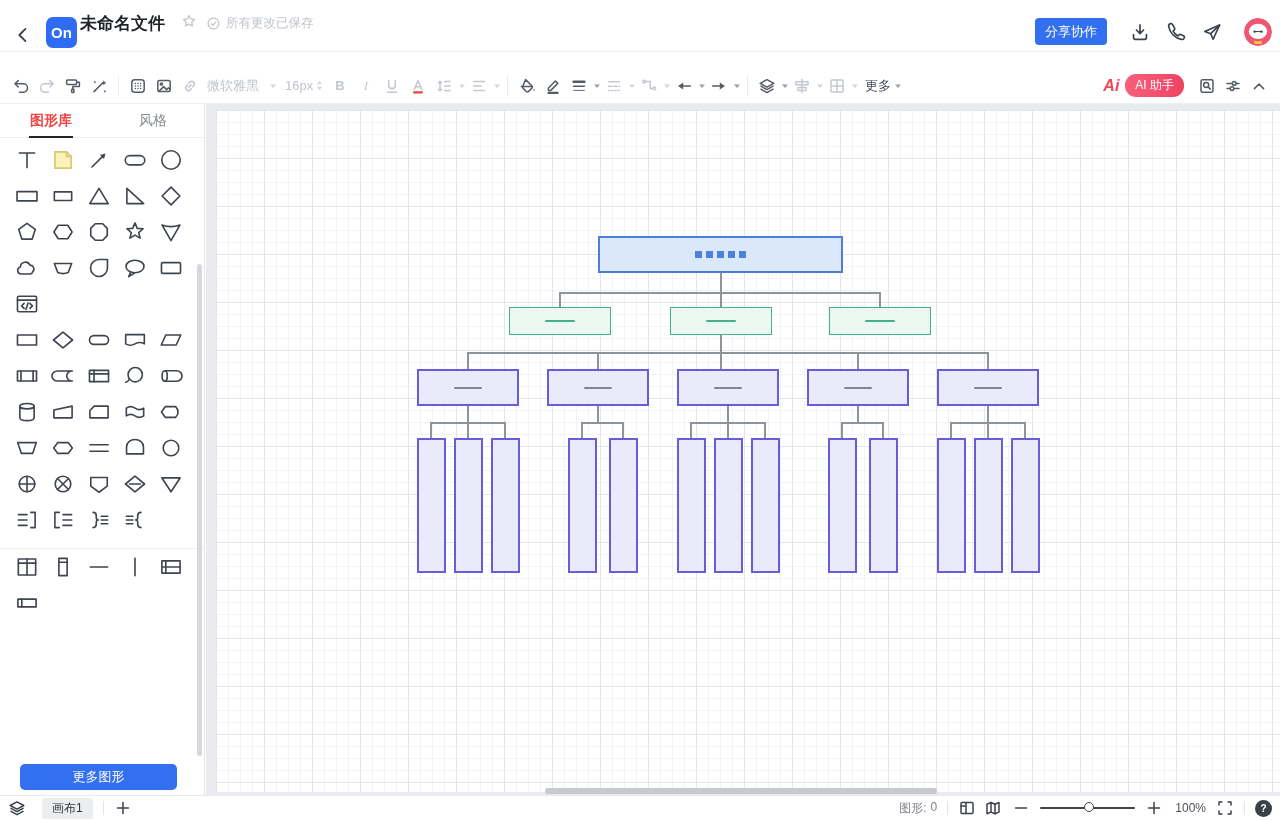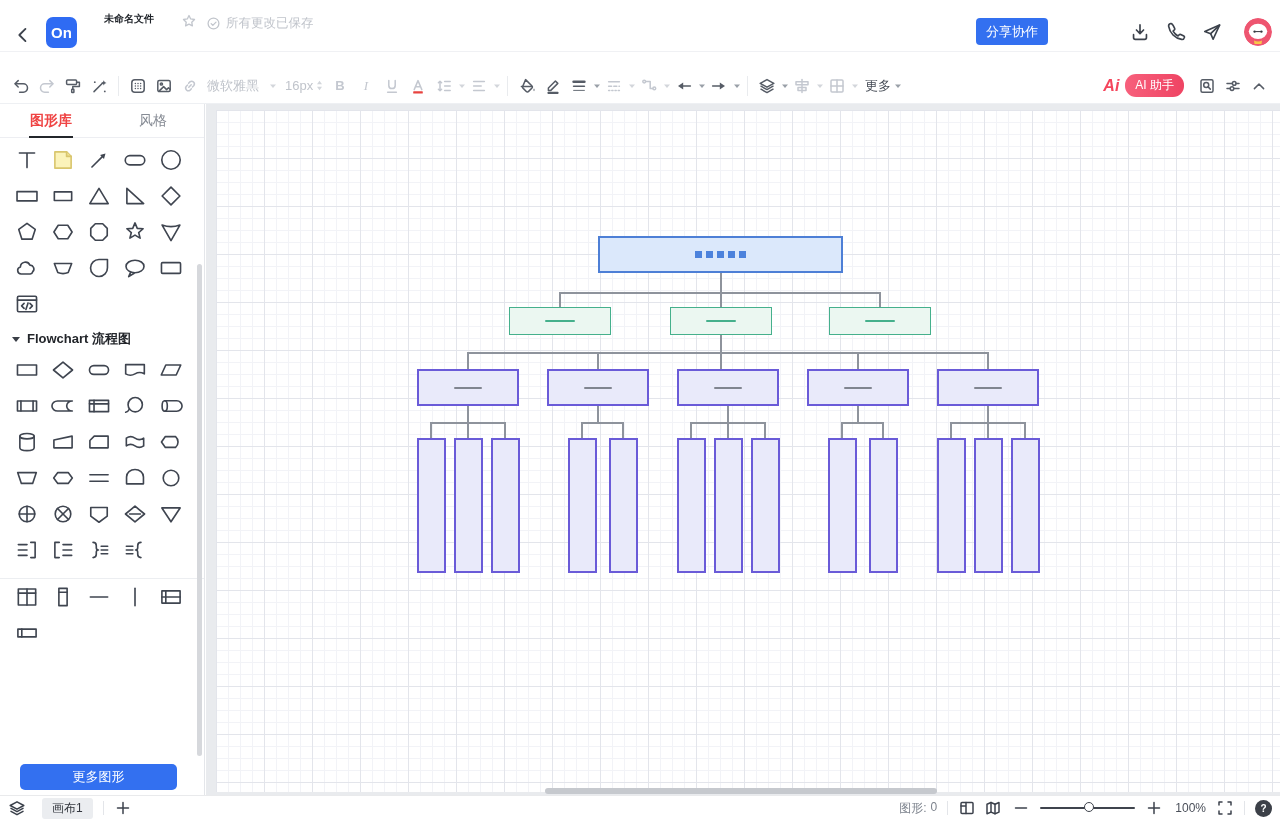--- a/index.html
+++ b/index.html
@@ -6,26 +6,26 @@
   html,body { width:1280px; height:820px; overflow:hidden;
     font-family:"Liberation Sans","DejaVu Sans",sans-serif; background:#fff; color:#23262b; }
   svg { display:block; }
   .ic { stroke:currentColor; fill:none; stroke-width:1.5; stroke-linecap:round; stroke-linejoin:round; }
 
   
   #header { position:absolute; left:0; top:0; width:1280px; height:52px; background:#fff; border-bottom:1px solid #f0f1f4; }
   #back-btn { position:absolute; left:12px; top:24px; width:22px; height:22px; color:#3c424c; cursor:pointer; }
   #logo { position:absolute; left:46px; top:17px; width:31px; height:31px; border-radius:7px; background:#2f6bf3;
     color:#fff; font-weight:bold; font-size:15px; display:flex; align-items:center; justify-content:center; }
-  #doc-title { position:absolute; left:104px; top:12px; font-size:10px; font-weight:bold; color:#1f2329; }
+  #doc-title { position:absolute; left:80px; top:12px; font-size:17px; font-weight:bold; color:#1f2329; }
   #title-star { position:absolute; left:181px; top:13px; color:#c2c6cd; }
   #saved-wrap { position:absolute; left:206px; top:15px; display:flex; align-items:center; gap:5px; color:#c0c4cb; font-size:12.5px; }
   #menubar { position:absolute; left:96px; top:38px; display:flex; gap:26px; font-size:14px; color:#343a43; }
   .menu-item { cursor:pointer; }
-  #share-btn { position:absolute; left:976px; top:18px; width:72px; height:27px; background:#3370f0; color:#fff;
+  #share-btn { position:absolute; left:1035px; top:18px; width:72px; height:27px; background:#3370f0; color:#fff;
     font-size:13px; border:none; border-radius:4px; display:flex; align-items:center; justify-content:center; cursor:pointer; }
   .hdr-ic { position:absolute; top:22px; width:20px; height:20px; color:#3c424c; cursor:pointer; }
   #avatar { position:absolute; left:1244px; top:18px; width:28px; height:28px; border-radius:50%; overflow:hidden; cursor:pointer; }
 
   
   #toolbar { position:absolute; left:0; top:68px; width:1280px; height:36px; background:#fff; border-bottom:1px solid #eef0f3;
     display:flex; align-items:center; padding:0 8px; }
   .tb-btn { height:26px; min-width:26px; border-radius:4px; display:flex; align-items:center; justify-content:center;
     color:#565c66; cursor:pointer; padding:0 2px; }
   .tb-btn.disabled { color:#c4c8d0; cursor:default; }
@@ -511,24 +511,20 @@
             <rect x="3.2" y="7" width="17.6" height="10" rx="1"></rect>
           </svg>
         </div>
         <div class="shape-cell">
           <svg class="ic" viewBox="0 0 24 24">
             <rect x="3.2" y="4.8" width="17.6" height="14.4" rx="1.2"></rect>
             <path d="M3.2 8.4h17.6"></path>
             <path d="M9.3 11.4 7 13.7l2.3 2.3M14.7 11.4l2.3 2.3-2.3 2.3M13 11l-2 6"></path>
           </svg>
         </div>
-      </div>
-      <div class="sec-hdr">
-        <span class="sec-tri"></span>
-        <span class="sec-title">Flowchart 流程图</span>
       </div>
       <div class="shape-grid">
         <div class="shape-cell">
           <svg class="ic" viewBox="0 0 24 24">
             <rect x="3.2" y="7.4" width="17.6" height="9.2"></rect>
           </svg>
         </div>
         <div class="shape-cell">
           <svg class="ic" viewBox="0 0 24 24">
             <path d="M12 4.8 20.8 12 12 19.2 3.2 12z"></path>

